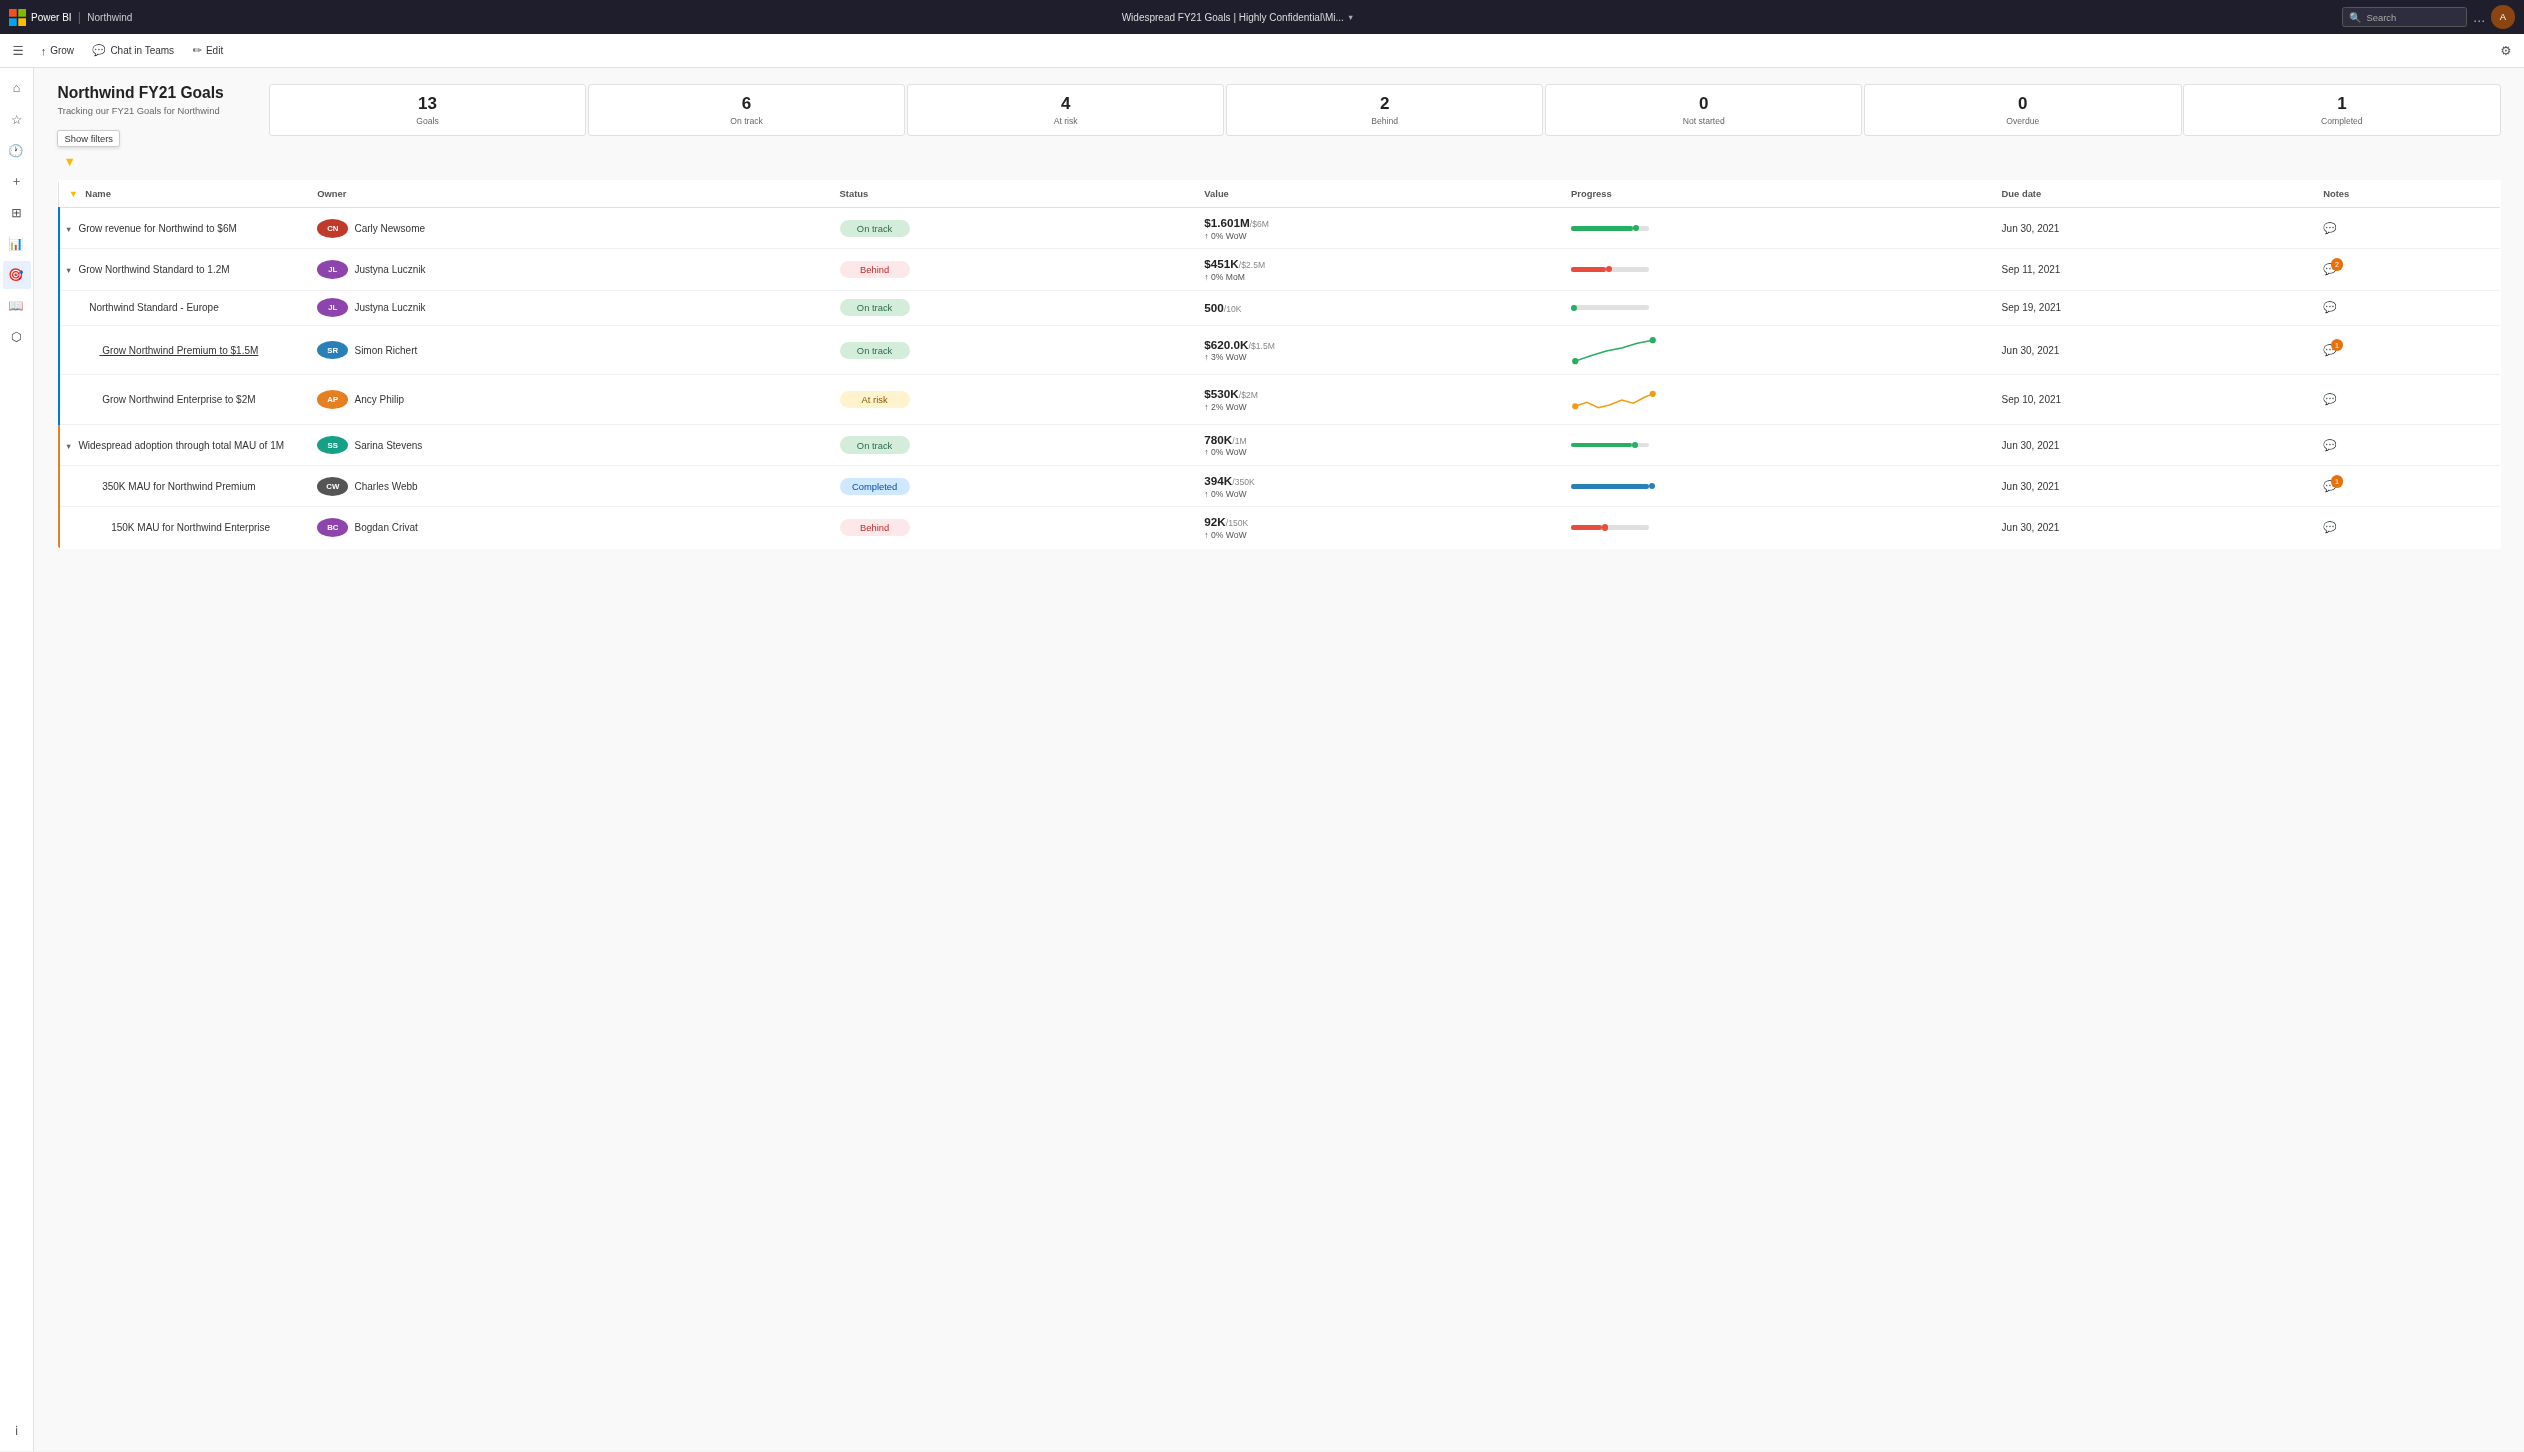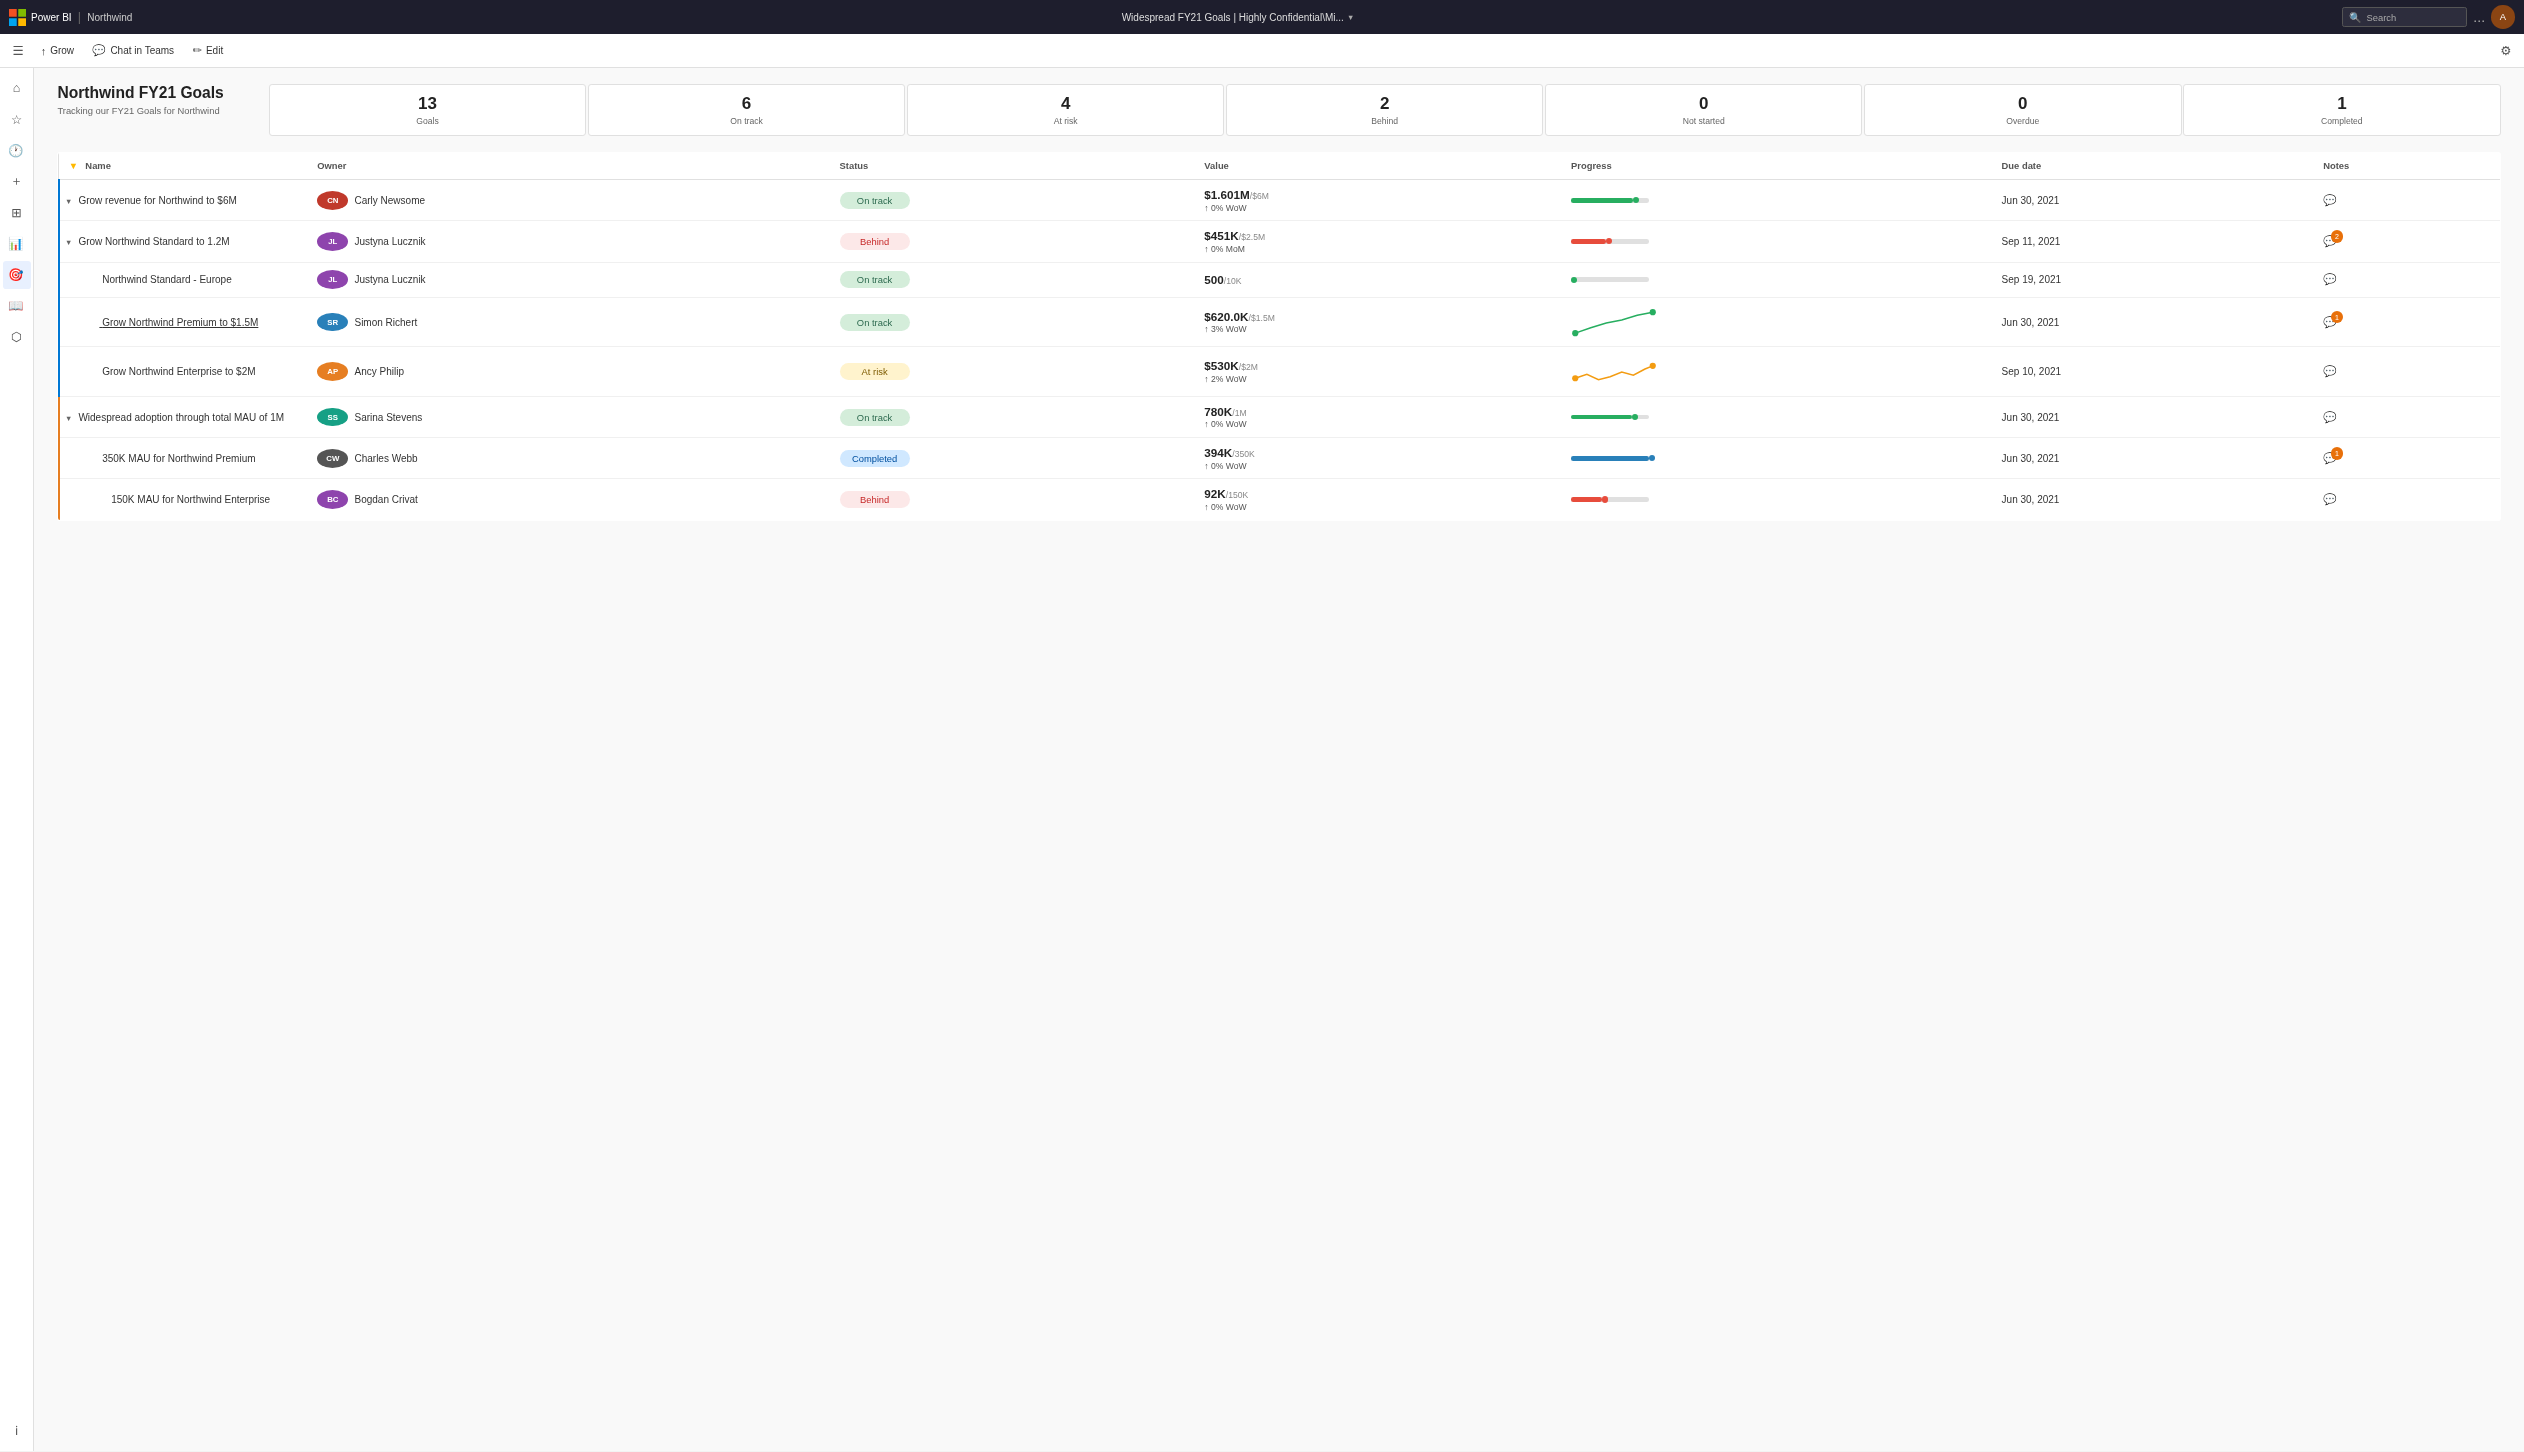--- a/index.html
+++ b/index.html
@@ -305,20 +305,26 @@
     <div class="stat-number">0</div>
     <div class="stat-label">Overdue</div>
   </div>
           <div class="stat-card">
     <div class="stat-number">1</div>
     <div class="stat-label">Completed</div>
   </div>
         </div>
     </div>
 
+    <div class="filter-row">
+      <div class="filter-tooltip">Show filters</div>
+      <button class="show-filters-btn">
+        <span class="filter-icon">▼</span>
+      </button>
+    </div>
 
     <table class="goals-table" id="goals-table">
       <thead>
         <tr>
           <th style="width:249px;">
             <span style="color:#ffb900;margin-right:4.7px;">▼</span>
             <span>Name</span>
           </th>
           <th>Owner</th>
           <th>Status</th>
@@ -381,21 +387,21 @@
     <td>
               <div class="progress-bar-container">
     <div class="progress-bar" style="width:45%;background:#e74c3c;"></div>
     <div class="progress-dot" style="left:35px;background:#e74c3c;"></div>
   </div>
             </td>
     <td>Sep 11, 2021</td>
     <td><button class="notes-btn">💬<span class="notes-badge">2</span></button></td>
   </tr>
           <tr>
-    <td class="border-blue" style="padding-left:25px;">
+    <td class="border-blue" style="padding-left:12px;">
       <span style="display:inline-block;width:14px;"></span>
       <span>Northwind Standard - Europe</span>
     </td>
     <td>
       <div class="owner-cell">
         <div class="owner-avatar" style="background:#8e44ad;">JL</div>
         <span>Justyna Lucznik</span>
       </div>
     </td>
     <td>

